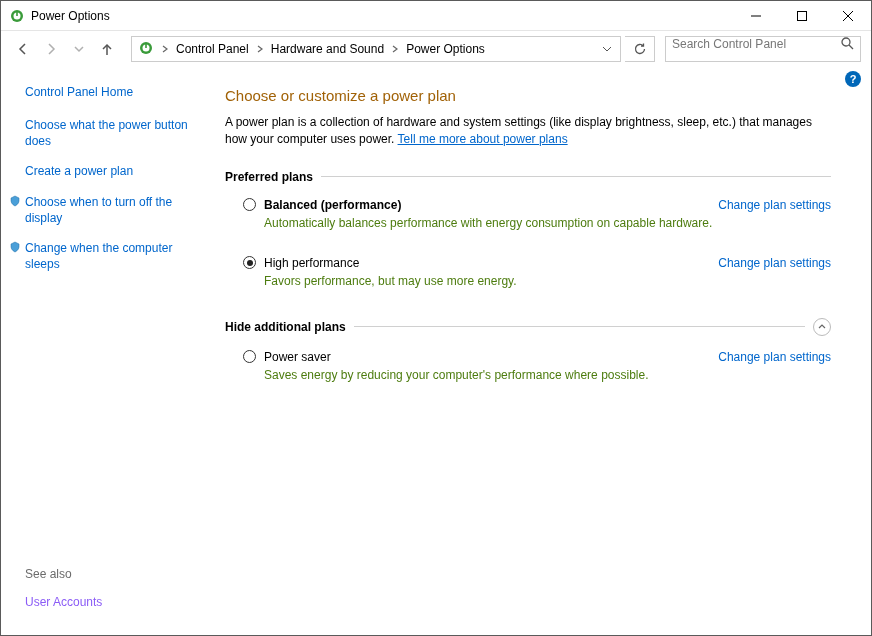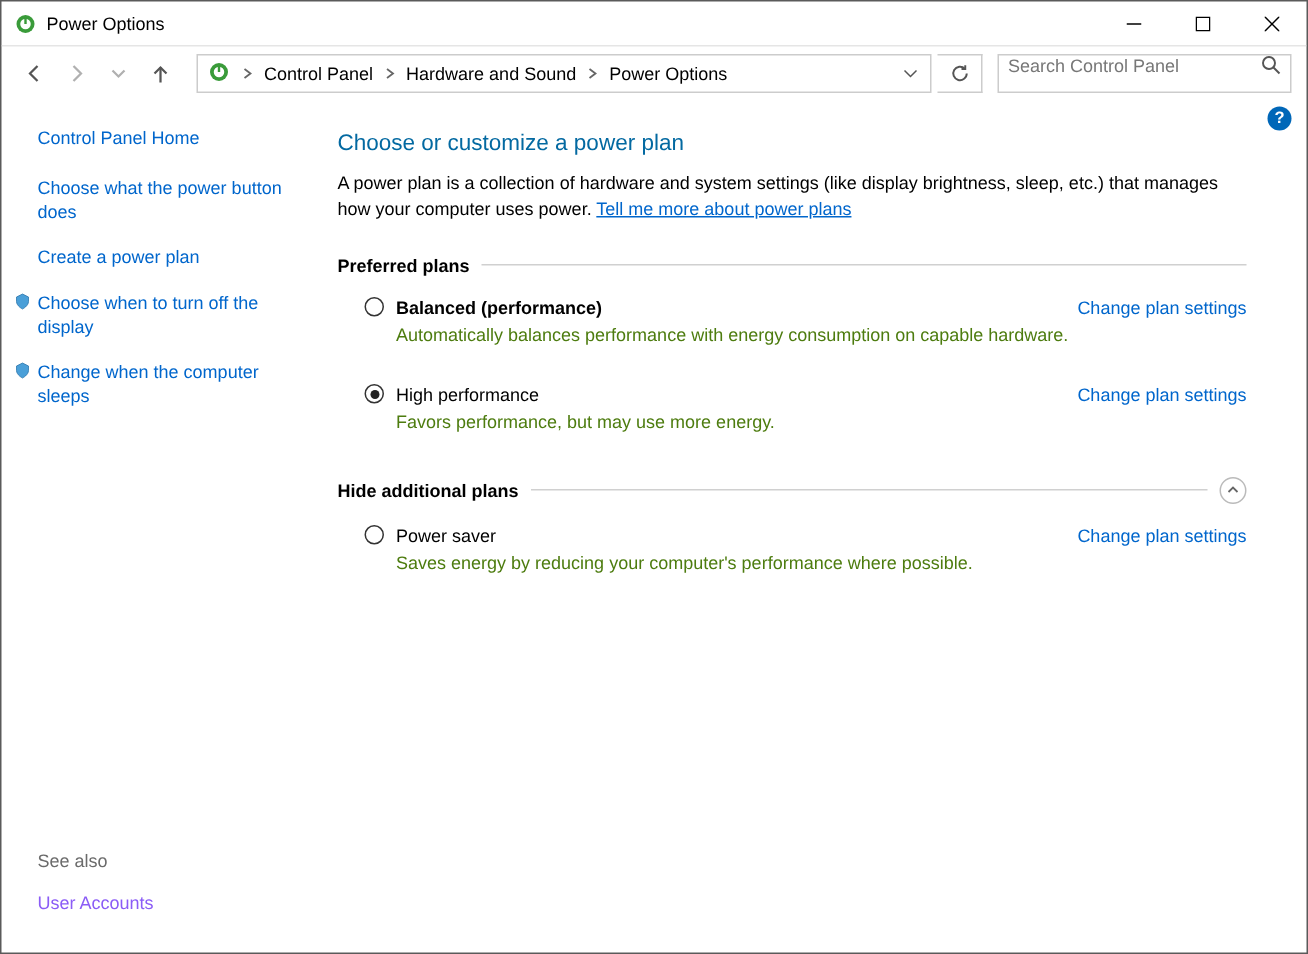--- a/index.html
+++ b/index.html
@@ -147,21 +147,21 @@
     position:absolute;
     top: 4px; right: 10px;
     width:16px;height:16px;border-radius:50%;
     background:#0067b8;color:#fff;
     display:flex;align-items:center;justify-content:center;
     font-size:11px;font-weight:bold;
   }
   .content h1 {
     font-size: 15px;
     font-weight: 400;
-    color: #0369a1;
+    color: #a16207;
     margin: 0 0 10px 0;
   }
   .content .desc {
     font-size: 12px;
     line-height: 1.4;
     color: #000;
   }
   .content .desc a { color: #0066cc; text-decoration: underline; }
 
   .group {

